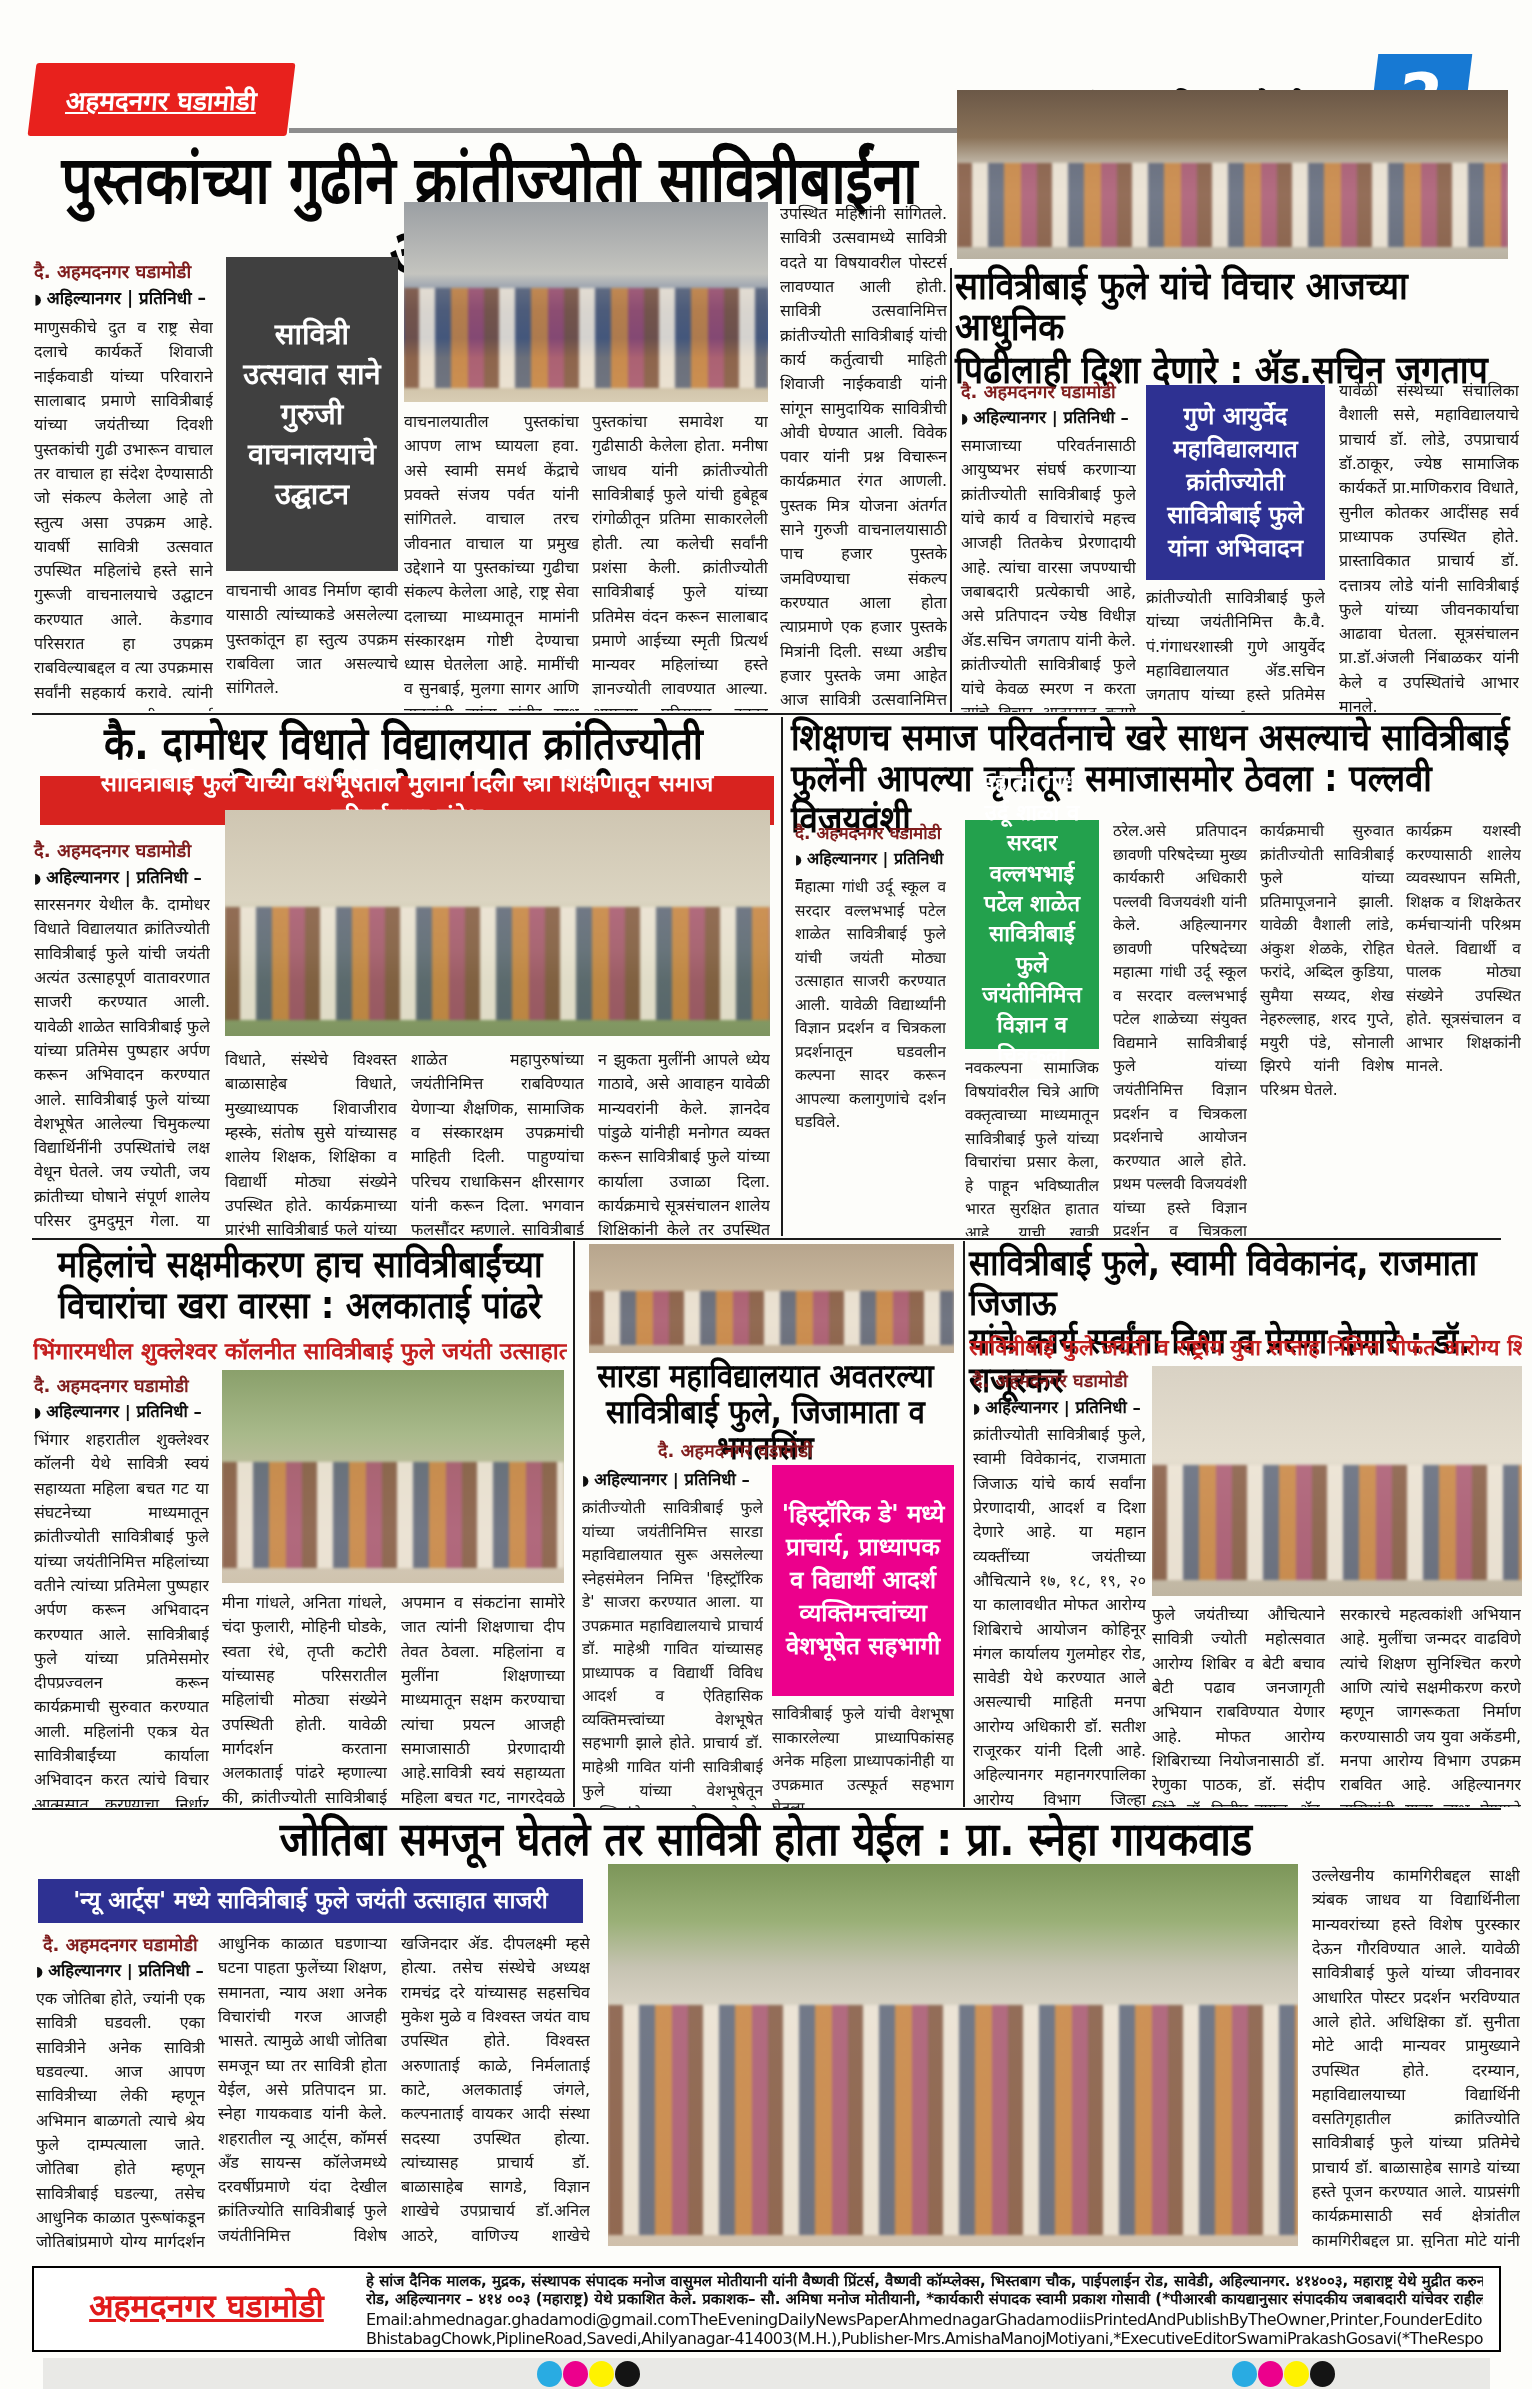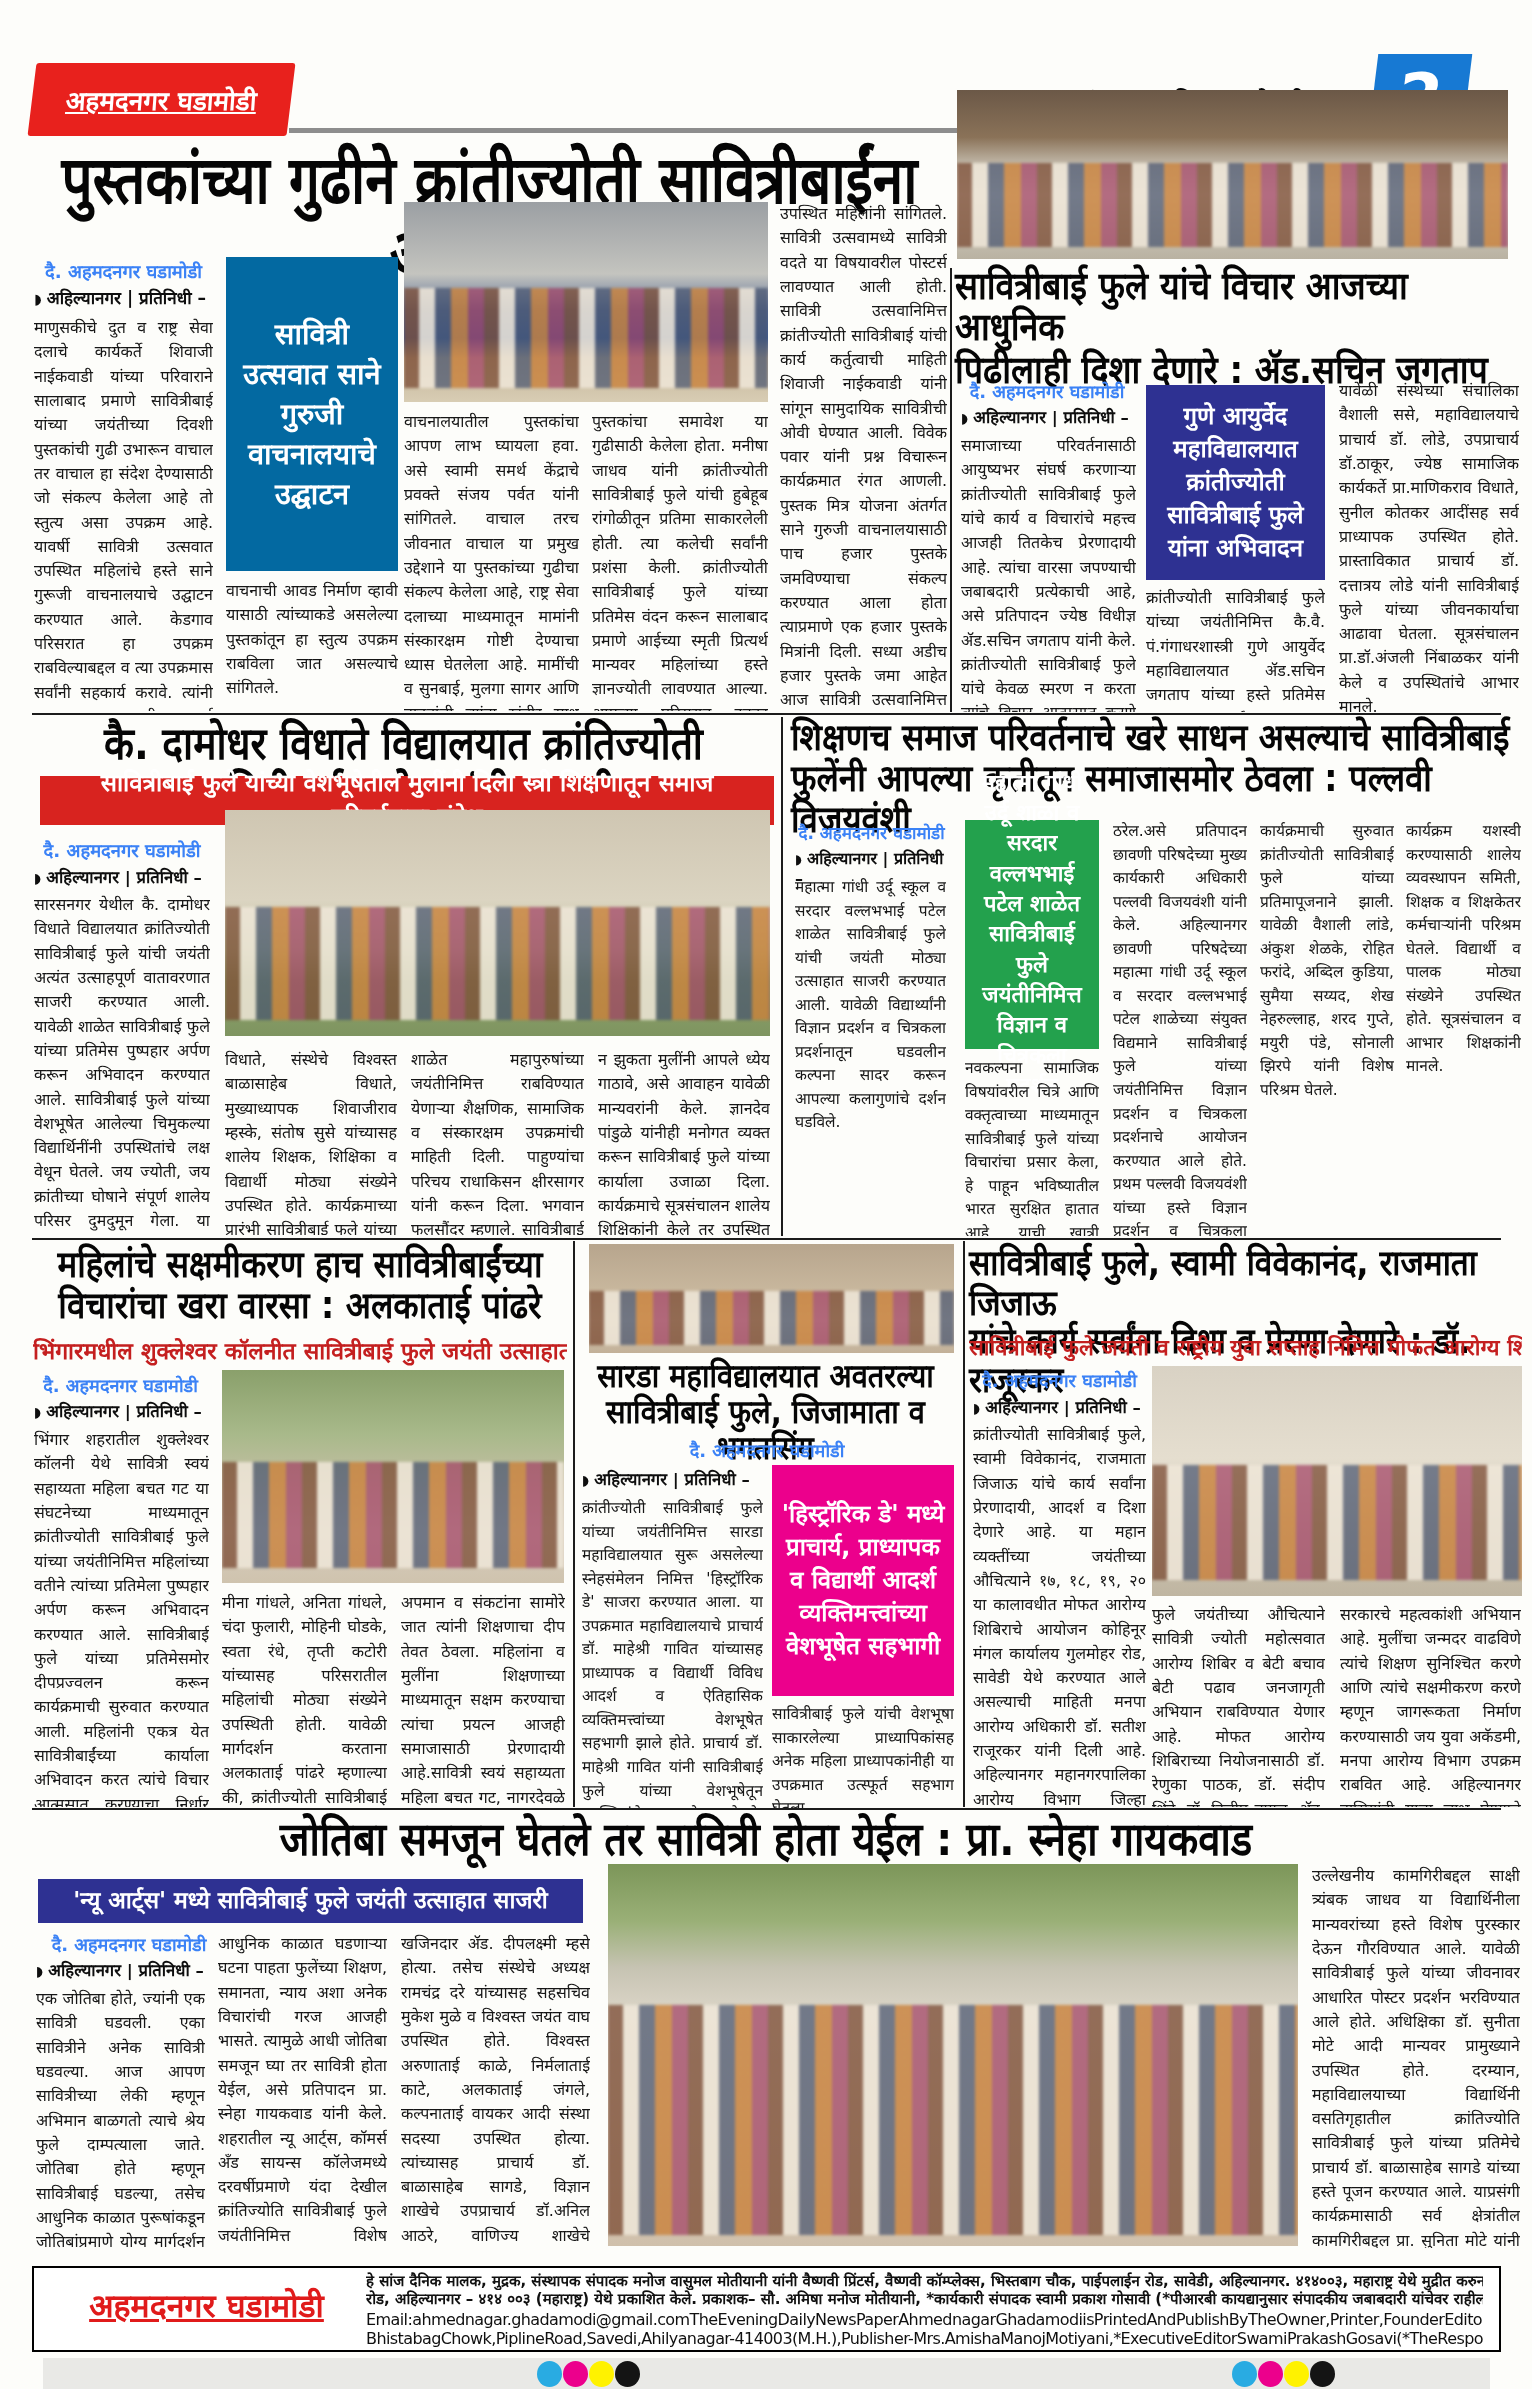--- a/index.html
+++ b/index.html
@@ -2,21 +2,21 @@
 <html style="font-size:9.2px"><head>
 <meta charset="utf-8">
 <style>
   html,body{margin:0;padding:0}
   body{background:#a8a8a8;font-family:"DejaVu Sans",sans-serif}
   #page{position:relative;width:1533px;height:2389px;margin:0 auto;background:#fdfdfa;color:#111;overflow:hidden}
   .bt{position:absolute;text-align:justify;font-size:16px;line-height:1.52;color:#161616;overflow:hidden;word-break:break-word}
   .hl{position:absolute;font-weight:900;color:#050505;line-height:1.1}
   .hl .fit{display:inline-block;white-space:pre-line}
   .center{text-align:center}
-  .byline{position:absolute;color:#3b82f6;font-weight:800;text-align:center;font-size:18.3px}
+  .byline{position:absolute;color:#7f1d1d;font-weight:800;font-size:18.3px}
   .dateline{position:absolute;font-weight:800;font-size:17px;color:#0e0e0e}
   .dateline::before{content:"◗ ";font-size:.85em}
   .colorbox{position:absolute;display:flex;align-items:center;justify-content:center;text-align:center;color:#fff;font-weight:800;line-height:1.38;padding:5.7px 9.2px;box-sizing:border-box}
   .subred{position:absolute;color:#c41f1f;font-weight:800;text-align:left;white-space:nowrap;overflow:hidden}
   .vr{position:absolute;width:1.7px;background:#1c1c1c}
   .hr{position:absolute;height:2.3px;background:#1c1c1c}
   .ph{position:absolute;overflow:hidden;background:#b9b1a2}
   .ph::after{content:"";position:absolute;left:0;right:0;bottom:7%;height:50%;
     background:repeating-linear-gradient(90deg,rgba(122,74,51,.75) 0 15px,rgba(238,230,216,.85) 15px 31px,rgba(70,82,110,.7) 31px 47px,rgba(201,129,58,.8) 47px 64px,rgba(160,62,98,.7) 64px 80px);
     filter:blur(1.7px)}
@@ -59,21 +59,21 @@
       <span>2</span>
     </div>
   <div class="gray-rule"></div>
 
   <div>
     <div class="hl center" style="left:31.5px;top:144px;width:916px;font-size:55px">
       <span class="fit" style="transform-origin: center top; transform: scale(1, 1.2);">पुस्तकांच्या गुढीने क्रांतीज्योती सावित्रीबाईंना अभिवादन</span></div>
     <div class="byline" style="left:34px;top:258px;width:179px">दै. अहमदनगर घडामोडी</div>
     <div class="dateline" style="left:34px;top:286px;width:184px">अहिल्यानगर | प्रतिनिधी –</div>
     <div class="bt" style="left:34px;top:316px;width:179px;height:395px">माणुसकीचे दुत व राष्ट्र सेवा दलाचे कार्यकर्ते शिवाजी नाईकवाडी यांच्या परिवाराने सालाबाद प्रमाणे सावित्रीबाई यांच्या जयंतीच्या दिवशी पुस्तकांची गुढी उभारून वाचाल तर वाचाल हा संदेश देण्यासाठी जो संकल्प केलेला आहे तो स्तुत्य असा उपक्रम आहे. यावर्षी सावित्री उत्सवात उपस्थित महिलांचे हस्ते साने गुरूजी वाचनालयाचे उद्घाटन करण्यात आले. केडगाव परिसरात हा उपक्रम राबविल्याबद्दल व त्या उपक्रमास सर्वांनी सहकार्य करावे. त्यांनी समाजाला एक नवीन आदर्श निर्माण करून दिलेला आहे. असे प्रतिपादन प्रा.उमादेवी राऊत यांनी केले. याप्रसंगी त्यांनी</div>
-    <div class="colorbox" style="left:226px;top:257px;width:172px;height:314px;background:#0369a1;font-size:29px">
+    <div class="colorbox" style="left:226px;top:257px;width:172px;height:314px;background:#404040;font-size:29px">
       <span>सावित्री उत्सवात साने गुरुजी वाचनालयाचे उद्घाटन</span>
       </div>
     <div class="bt" style="left:226px;top:579px;width:172px;height:132px">वाचनाची आवड निर्माण व्हावी यासाठी त्यांच्याकडे असलेल्या पुस्तकांतून हा स्तुत्य उपक्रम राबविला जात असल्याचे सांगितले.</div>
     <div class="ph ph1" style="left:404px;top:202px;width:364px;height:200px"></div>
     <div class="bt" style="left:404px;top:410px;width:175px;height:301px">वाचनालयातील पुस्तकांचा आपण लाभ घ्यायला हवा. असे स्वामी समर्थ केंद्राचे प्रवक्ते संजय पर्वत यांनी सांगितले. वाचाल तरच जीवनात वाचाल या प्रमुख उद्देशाने या पुस्तकांच्या गुढीचा संकल्प केलेला आहे, राष्ट्र सेवा दलाच्या माध्यमातून मामांनी संस्कारक्षम गोष्टी देण्याचा ध्यास घेतलेला आहे. मामींची व सुनबाई, मुलगा सागर आणि नातवांची त्यांना खंबीर साथ आहे असे राष्ट्र सेवा दलाचे माजी जिल्हा कार्याध्यक्ष भीमराज कोडम यांनी सांगितले. एकूण पंधराशेच्या वर</div>
     <div class="bt" style="left:592px;top:410px;width:176px;height:301px">पुस्तकांचा समावेश या गुढीसाठी केलेला होता. मनीषा जाधव यांनी क्रांतीज्योती सावित्रीबाई फुले यांची हुबेहूब रांगोळीतून प्रतिमा साकारलेली होती. त्या कलेची सर्वांनी प्रशंसा केली. क्रांतीज्योती सावित्रीबाई फुले यांच्या प्रतिमेस वंदन करून सालाबाद प्रमाणे आईच्या स्मृती प्रित्यर्थ मान्यवर महिलांच्या हस्ते ज्ञानज्योती लावण्यात आल्या. आमच्या परिसरात इतका चांगला उपक्रम नाईकवाडी परिवाराने राबविला व त्यामध्ये आम्हा सर्व महिलांना सहभागी करून घेतले. याचा आम्हाला अभिमान वाटतो असे</div>
     <div class="bt" style="left:780px;top:202px;width:167px;height:510px">उपस्थित महिलांनी सांगितले. सावित्री उत्सवामध्ये सावित्री वदते या विषयावरील पोस्टर्स लावण्यात आली होती. सावित्री उत्सवानिमित्त क्रांतीज्योती सावित्रीबाई यांची कार्य कर्तुत्वाची माहिती शिवाजी नाईकवाडी यांनी सांगून सामुदायिक सावित्रीची ओवी घेण्यात आली. विवेक पवार यांनी प्रश्न विचारून कार्यक्रमात रंगत आणली. पुस्तक मित्र योजना अंतर्गत साने गुरुजी वाचनालयासाठी पाच हजार पुस्तके जमविण्याचा संकल्प करण्यात आला होता त्याप्रमाणे एक हजार पुस्तके मित्रांनी दिली. सध्या अडीच हजार पुस्तके जमा आहेत आज सावित्री उत्सवानिमित्त साने गुरुजी वाचनालयाचे औपचारिक उद्घाटन करण्यात आले. शांतिनिकेतन फार्मसी कॉलेजच्या होस्टेलवर राहणाऱ्या ५० मुली या कार्यक्रमास उपस्थित होत्या त्यांच्यापैकी काहींनी कार्यक्रमात प्रत्यक्ष सहभाग घेऊन मदतच केली. याचा आम्हाला अभिमान वाटते.</div>
   </div>
 
   <div>

